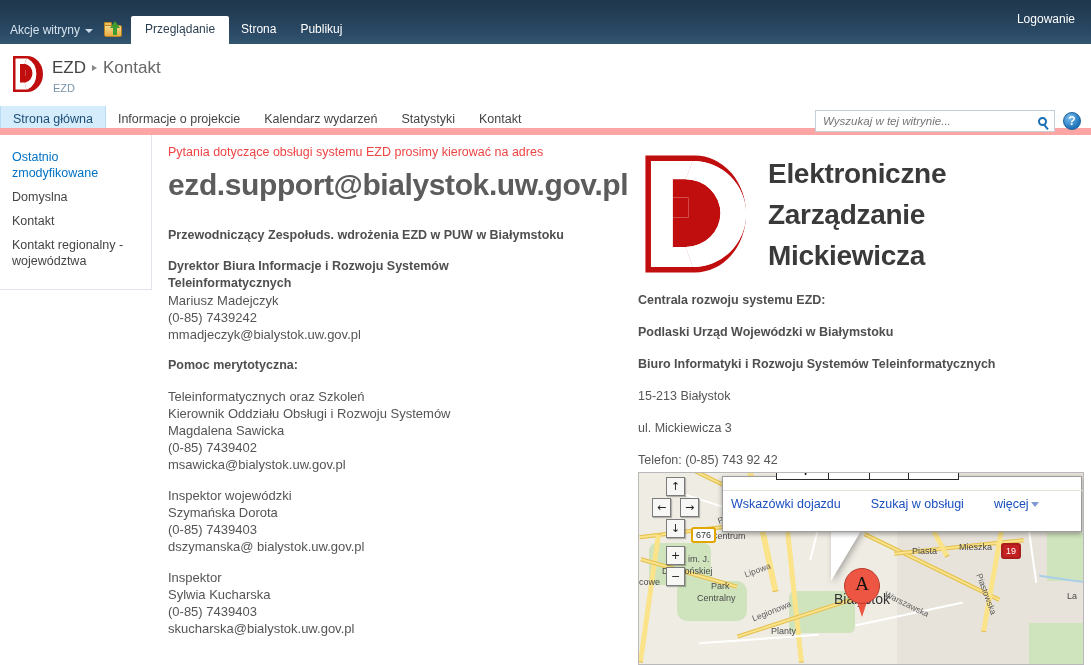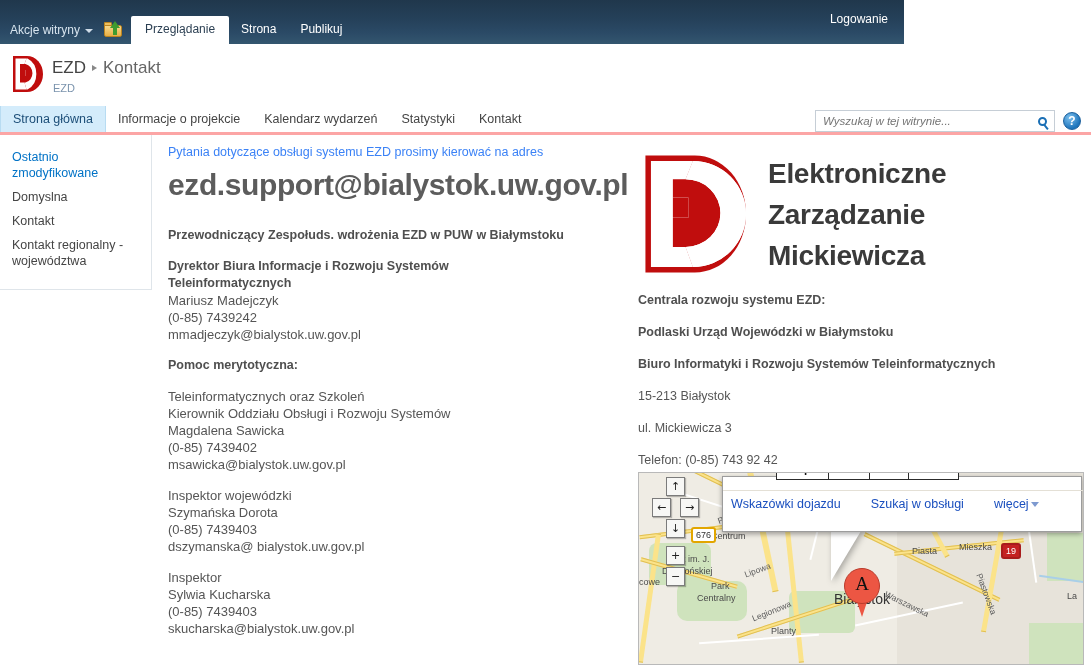--- a/index.html
+++ b/index.html
@@ -7,21 +7,21 @@
     width: 1091px; height: 665px;
     overflow: hidden;
     background: #ffffff;
     font-family: "Liberation Sans", sans-serif;
     color: #444444;
   }
 
   
   #ribbon-bar {
     position: absolute; left: 0; top: 0;
-    width: 904px; height: 44px;
+    width: 1091px; height: 44px;
     background: linear-gradient(to bottom, #20374c 0%, #25415a 45%, #2b4a66 75%, #33566f 100%);
     display: flex; align-items: flex-end;
   }
   #ribbon-left { display: flex; align-items: flex-end; height: 44px; }
   .site-actions {
     color: #d7e4ee; font-size: 12px;
     padding: 0 8px 7px 10px;
     display: flex; align-items: center; gap: 5px;
     white-space: nowrap; cursor: pointer;
   }
@@ -105,21 +105,21 @@
   #breadcrumb .crumb-cur { color: #666; }
   #site-sub {
     position: absolute; left: 53px; top: 38px;
     font-size: 11px; color: #7a93ad;
   }
 
   
   #navbar {
     position: absolute; left: 0; top: 106px;
     width: 1091px; height: 29px;
-    border-bottom: 3px solid #fca5a5;
+    border-bottom: 7px solid #fca5a5;
     background: #ffffff;
     display: flex; align-items: stretch;
   }
   .nav-item {
     font-size: 12.5px; color: #444;
     padding: 6px 12px 0 12px;
     cursor: pointer; white-space: nowrap;
   }
   .nav-item.sel {
     background: #d4ecfb;
@@ -181,21 +181,21 @@
     padding: 4px 12px 4px 12px;
     line-height: 16px; cursor: pointer;
   }
   .side-item.active { color: #0072c6; }
 
   
   #content-left {
     position: absolute; left: 168px; top: 145px;
     width: 455px;
   }
-  .intro-line { font-size: 12.5px; color: #3b82f6; margin-bottom: 6px; }
+  .intro-line { font-size: 12.5px; color: #ef4444; margin-bottom: 6px; }
   #email-big {
     font-size: 30px; font-weight: bold; color: #5c5c5c;
     letter-spacing: -0.4px; line-height: 40px;
     margin-bottom: 22px;
   }
   .blk { margin-bottom: 14px; }
   .b-strong { font-size: 12.5px; font-weight: bold; color: #4f4f4f; line-height: 17px; }
   .b-plain { font-size: 13px; color: #555; line-height: 17px; }
 
   

